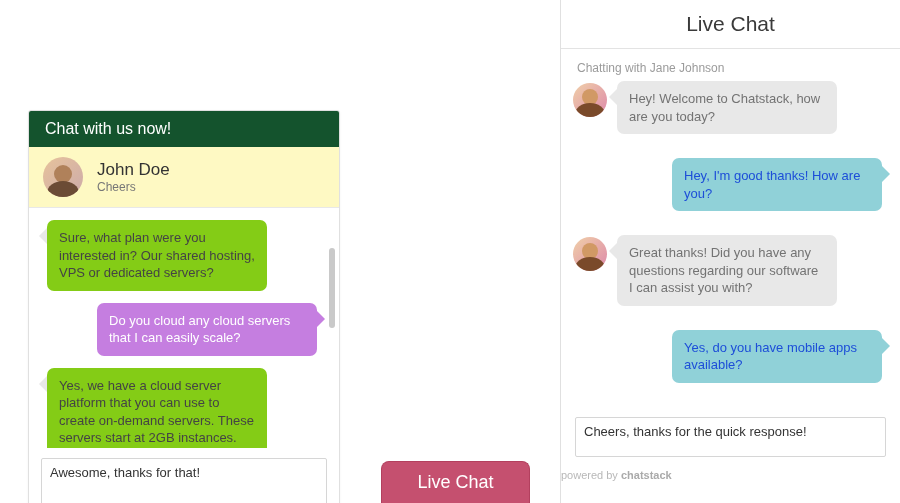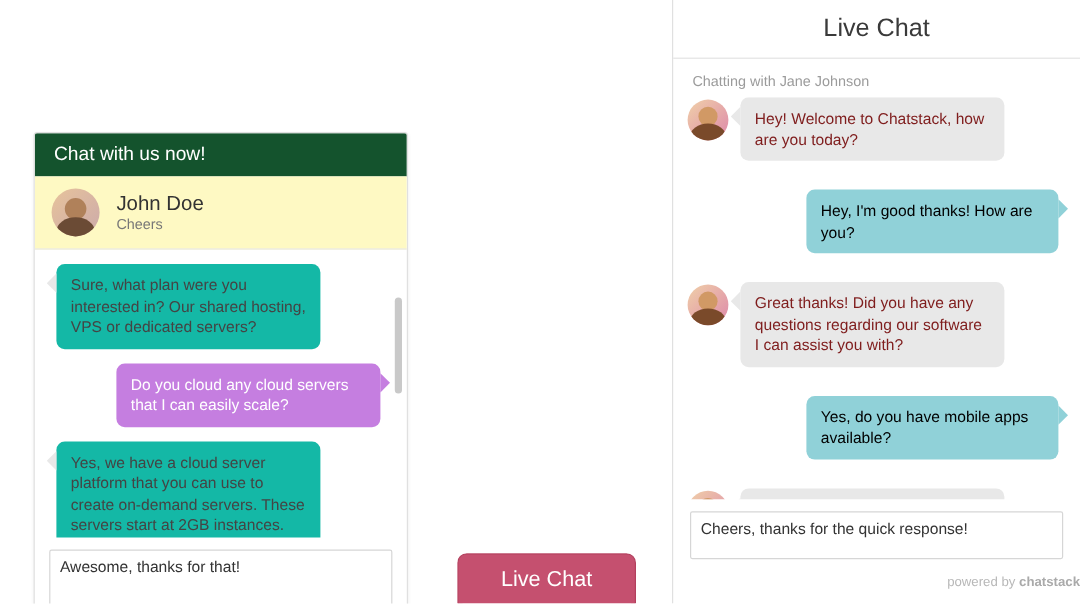--- a/index.html
+++ b/index.html
@@ -12,44 +12,44 @@
 .wl-header span{flex:1}
 .wl-agent{background:#fef9c3;display:flex;align-items:center;padding:10px 14px;border-bottom:1px solid #e8e8e8}
 .wl-agent .av{width:40px;height:40px;border-radius:50%;background:linear-gradient(135deg,#e7c39b 0%,#caa 100%);margin-right:14px;flex:0 0 auto;position:relative;overflow:hidden}
 .wl-agent .av::before{content:"";position:absolute;left:11px;top:8px;width:18px;height:18px;border-radius:50%;background:#b0815a}
 .wl-agent .av::after{content:"";position:absolute;left:4px;top:24px;width:32px;height:24px;border-radius:50% 50% 0 0;background:#6b4b35}
 .wl-agent .name{font-size:17px;color:#333}
 .wl-agent .role{font-size:12px;color:#777}
 .wl-body{padding:12px 10px 0 10px;height:240px;overflow:hidden;position:relative}
 .wl-scroll{position:absolute;right:4px;top:40px;width:6px;height:80px;background:#c9c9c9;border-radius:3px}
 .bubble{max-width:220px;padding:9px 12px;font-size:13px;line-height:1.35;border-radius:7px;position:relative;margin-bottom:12px}
-.bubble.op{background:#14b8a6;color:#444;margin-left:8px}
+.bubble.op{background:#84cc16;color:#444;margin-left:8px}
 .bubble.op::before{content:"";position:absolute;left:-8px;top:8px;border:8px solid transparent;border-right-color:#e8e8e8;border-left:0}
 .bubble.me-purple{background:#c57ee0;color:#fff;margin-left:auto;margin-right:12px}
 .bubble.me-purple::after{content:"";position:absolute;right:-8px;top:8px;border:8px solid transparent;border-left-color:#c57ee0;border-right:0}
 .wl-input{padding:10px 12px 6px 12px}
 .wl-input .field{width:100%;height:48px;border:1px solid #d6d6d6;border-radius:2px;padding:6px 8px;font-size:13px;font-family:inherit;resize:none;color:#333}
-.powered{text-align:right;font-size:11px;color:#b8b8b8;padding:4px 0 12px 0}
+.powered{text-align:left;font-size:11px;color:#b8b8b8;padding:4px 0 22px 0}
 .powered b{color:#aaa;font-weight:600}
 
 
 .live-btn{position:absolute;left:381px;bottom:0;width:149px;height:42px;background:#c5506f;color:#fff;border-radius:8px 8px 0 0;display:flex;align-items:center;justify-content:center;font-size:18px;border:1px solid #b3405e;border-bottom:none}
 
 
 .panel-right{position:absolute;right:0;top:0;width:340px;height:503px;border-left:1px solid #e0e0e0;display:flex;flex-direction:column;background:#fff}
 .pr-title{border-bottom:1px solid #e3e3e3;text-align:center;font-size:21px;color:#3a3a3a;padding:12px 0}
 .pr-sub{font-size:12px;color:#9b9b9b;padding:12px 28px 6px 16px}
 .pr-body{flex:1;padding:0 12px;overflow:hidden}
 .msg-row{display:flex;margin-bottom:12px}
 .msg-row .av2{width:34px;height:34px;border-radius:50%;background:linear-gradient(135deg,#f0d0a8 0%,#d8a 100%);flex:0 0 auto;margin-right:10px;margin-top:2px;position:relative;overflow:hidden}
 .msg-row .av2::before{content:"";position:absolute;left:9px;top:6px;width:16px;height:16px;border-radius:50%;background:#d19965}
 .msg-row .av2::after{content:"";position:absolute;left:2px;top:20px;width:30px;height:22px;border-radius:50% 50% 0 0;background:#7a4a2a}
-.bubble.op2{background:#e8e8e8;color:#7f1d1d;max-width:220px}
+.bubble.op2{background:#e8e8e8;color:#737373;max-width:220px}
 .bubble.op2::before{content:"";position:absolute;left:-8px;top:8px;border:8px solid transparent;border-right-color:#e8e8e8;border-left:0}
-.bubble.me-teal{background:#90d1d8;color:#000000;margin-left:auto;margin-right:6px;max-width:210px}
+.bubble.me-teal{background:#90d1d8;color:#1d4ed8;margin-left:auto;margin-right:6px;max-width:210px}
 .bubble.me-teal::after{content:"";position:absolute;right:-8px;top:8px;border:8px solid transparent;border-left-color:#90d1d8;border-right:0}
 .pr-input{padding:10px 14px 4px 14px}
 .pr-input .field{width:100%;height:40px;border:1px solid #d6d6d6;border-radius:2px;padding:6px 8px;font-size:13px;font-family:Liberation Sans, sans-serif;resize:none;color:#333}
 </style>
 </head>
 <body>
 <div class="stage">
 
 <div class="widget-left">
   <div class="wl-header">

